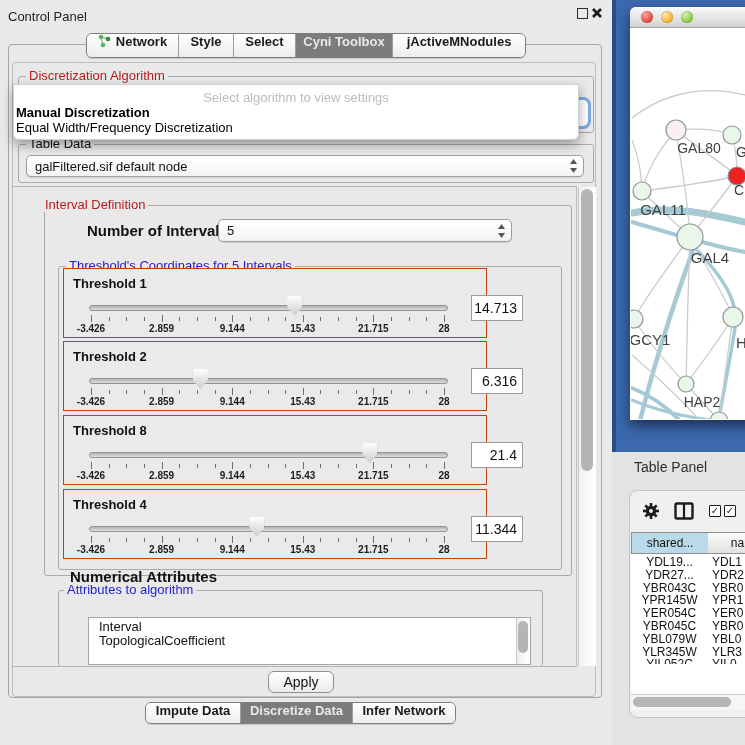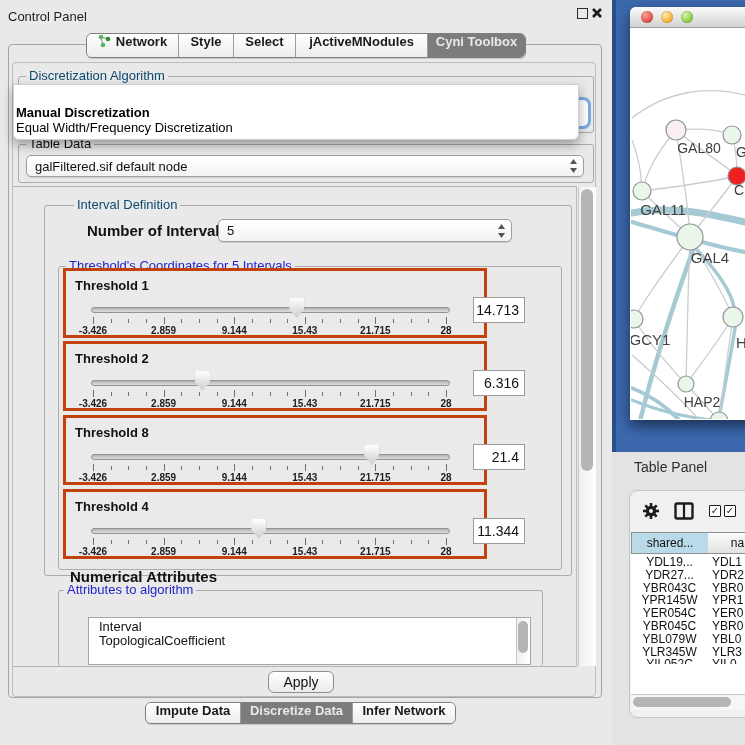--- a/index.html
+++ b/index.html
@@ -14,35 +14,35 @@
   .seg-tabs{position:absolute;display:flex;height:25px;border:1px solid #7e7e7e;border-radius:6px;overflow:hidden;
             box-shadow:0 1px 1px rgba(0,0,0,.15);box-sizing:border-box;}
   .seg{display:flex;align-items:flex-start;justify-content:center;font-size:13px;font-weight:bold;color:#1a1a1a;
        border-right:1px solid #9d9d9d;background:linear-gradient(#ffffff,#ededed);box-sizing:border-box;}
   .seg:last-child{border-right:none;}
   .seg.sel{background:#7c7c7c;color:#e9e9e9;}
   
   .panel{position:absolute;border:1px solid #a5a5a5;border-radius:4px;box-sizing:border-box;}
   .grp{position:absolute;border:1px solid #ababab;border-radius:3px;box-sizing:border-box;}
   .grp-title{position:absolute;font-size:13px;line-height:14px;background:#e9e9e9;padding:0 3px;white-space:nowrap;}
-  .green{color:#0c4a6e;} .blue{color:#2323cc;}
+  .green{color:#b91c1c;} .blue{color:#2323cc;}
   .combo{position:absolute;background:linear-gradient(#ffffff,#f3f3f3);border:1px solid #9f9f9f;border-radius:5px;
          font-size:13px;color:#111;display:flex;align-items:center;padding-left:8px;box-sizing:border-box;
          box-shadow:0 1px 1px rgba(0,0,0,.12);}
   .combo .arrows{position:absolute;right:5px;top:50%;transform:translateY(-50%);}
   .focus-combo{position:absolute;left:26px;top:100px;width:562px;height:26px;border-radius:5px;background:#fff;
          box-shadow:0 0 0 3px rgba(105,160,224,.85);z-index:4;}
   .popup{position:absolute;left:13px;top:84px;width:564px;height:54px;background:#ffffff;border:1px solid #cfcfcf;
          border-radius:0 0 6px 6px;box-shadow:0 5px 12px rgba(0,0,0,.35);z-index:30;}
   .popup-hint{position:absolute;left:0;right:0;top:5px;text-align:center;font-size:13px;color:#bcbcbc;}
   .popup-opt1{position:absolute;left:2px;top:20px;font-size:13px;font-weight:bold;color:#000;}
   .popup-opt2{position:absolute;left:2px;top:35px;font-size:13px;color:#000;}
   .bold-label{position:absolute;font-size:15px;font-weight:bold;color:#111;}
   
-  .th-row{position:absolute;left:63px;width:424px;height:70px;border:3px solid #c2410c;background:#eaeaea;box-sizing:border-box;}
+  .th-row{position:absolute;left:63px;width:424px;height:70px;border:1px solid #c2410c;background:#eaeaea;box-sizing:border-box;}
   .th-label{position:absolute;left:9px;top:7px;font-size:13px;font-weight:bold;color:#111;}
   .sl-track{position:absolute;left:25px;top:36px;width:357px;height:4px;background:linear-gradient(#b2b2b2,#dedede);
             border:1px solid #949494;border-radius:3px;}
   .sl-handle{position:absolute;width:15px;height:20px;top:27px;background:linear-gradient(#fefefe,#cccccc);
             clip-path:polygon(8% 0,92% 0,100% 12%,100% 55%,50% 100%,0 55%,0 12%);filter:drop-shadow(0 0 1px #787878);}
   .tick{position:absolute;width:1px;background:#6f6f6f;}
   .tick.minor{height:4px;top:48px;}
   .tick.major{height:7px;top:46px;}
   .tick-lab{position:absolute;top:54px;width:60px;text-align:center;font-size:10px;font-weight:bold;color:#1d1d1d;}
   .th-value{position:absolute;left:407px;top:26px;width:52px;height:26px;background:#fff;border:1px solid #9b9b9b;
@@ -112,33 +112,34 @@
           </svg>
       </span>
       <span>Network</span>
     </div>
     <div class="seg" style="width:55px;">
       <span>Style</span>
     </div>
     <div class="seg" style="width:62px;">
       <span>Select</span>
     </div>
+    <div class="seg sel" style="width:97px;">
+      <span>Cyni Toolbox</span>
+    </div>
     <div class="seg" style="width:132px;">
       <span>jActiveMNodules</span>
-    </div>
-    <div class="seg sel" style="width:97px;">
-      <span>Cyni Toolbox</span>
     </div>
   </div>
 
   <div class="grp" style="left:18px;top:76px;width:576px;height:57px;"></div>
   <div class="grp-title green" style="left:26px;top:69px;">Discretization Algorithm</div>
   <div class="focus-combo"></div>
 
   <div class="popup">
+    <div class="popup-hint">Select algorithm to view settings</div>
     <div class="popup-opt1">Manual Discretization</div>
     <div class="popup-opt2">Equal Width/Frequency Discretization</div>
   </div>
 
   <div class="grp" style="left:18px;top:144px;width:576px;height:39px;"></div>
   <div class="grp-title" style="left:26px;top:137px;color:#111;">Table Data</div>
   <div class="combo" style="left:26px;top:155px;width:558px;height:22px;">
     <span>galFiltered.sif default node</span>
     <span class="arrows">
       <svg width="9" height="14" viewBox="0 0 9 14">
@@ -149,21 +150,21 @@
   </div>
 
   <div class="hline" style="left:13px;top:186px;width:564px;"></div>
   <div class="vline" style="left:576px;top:186px;height:480px;"></div>
   <div class="hline" style="left:13px;top:666px;width:564px;"></div>
 
   <div class="vtrack" style="left:578px;top:187px;width:18px;height:479px;"></div>
   <div class="thumb" style="left:581px;top:189px;width:12px;height:282px;"></div>
 
   <div class="grp" style="left:44px;top:205px;width:528px;height:371px;"></div>
-  <div class="grp-title green" style="left:74px;top:198px;">Interval Definition</div>
+  <div class="grp-title green" style="left:42px;top:198px;">Interval Definition</div>
 
   <div class="bold-label" style="left:87px;top:222px;">Number of Intervals</div>
   <div class="combo" style="left:218px;top:219px;width:294px;height:23px;">
     <span>5</span>
     <span class="arrows">
       <svg width="9" height="14" viewBox="0 0 9 14">
           <path d="M4.5 0 L8 5 L1 5 Z" fill="#555"></path>
           <path d="M4.5 14 L8 9 L1 9 Z" fill="#555"></path>
         </svg>
     </span>

